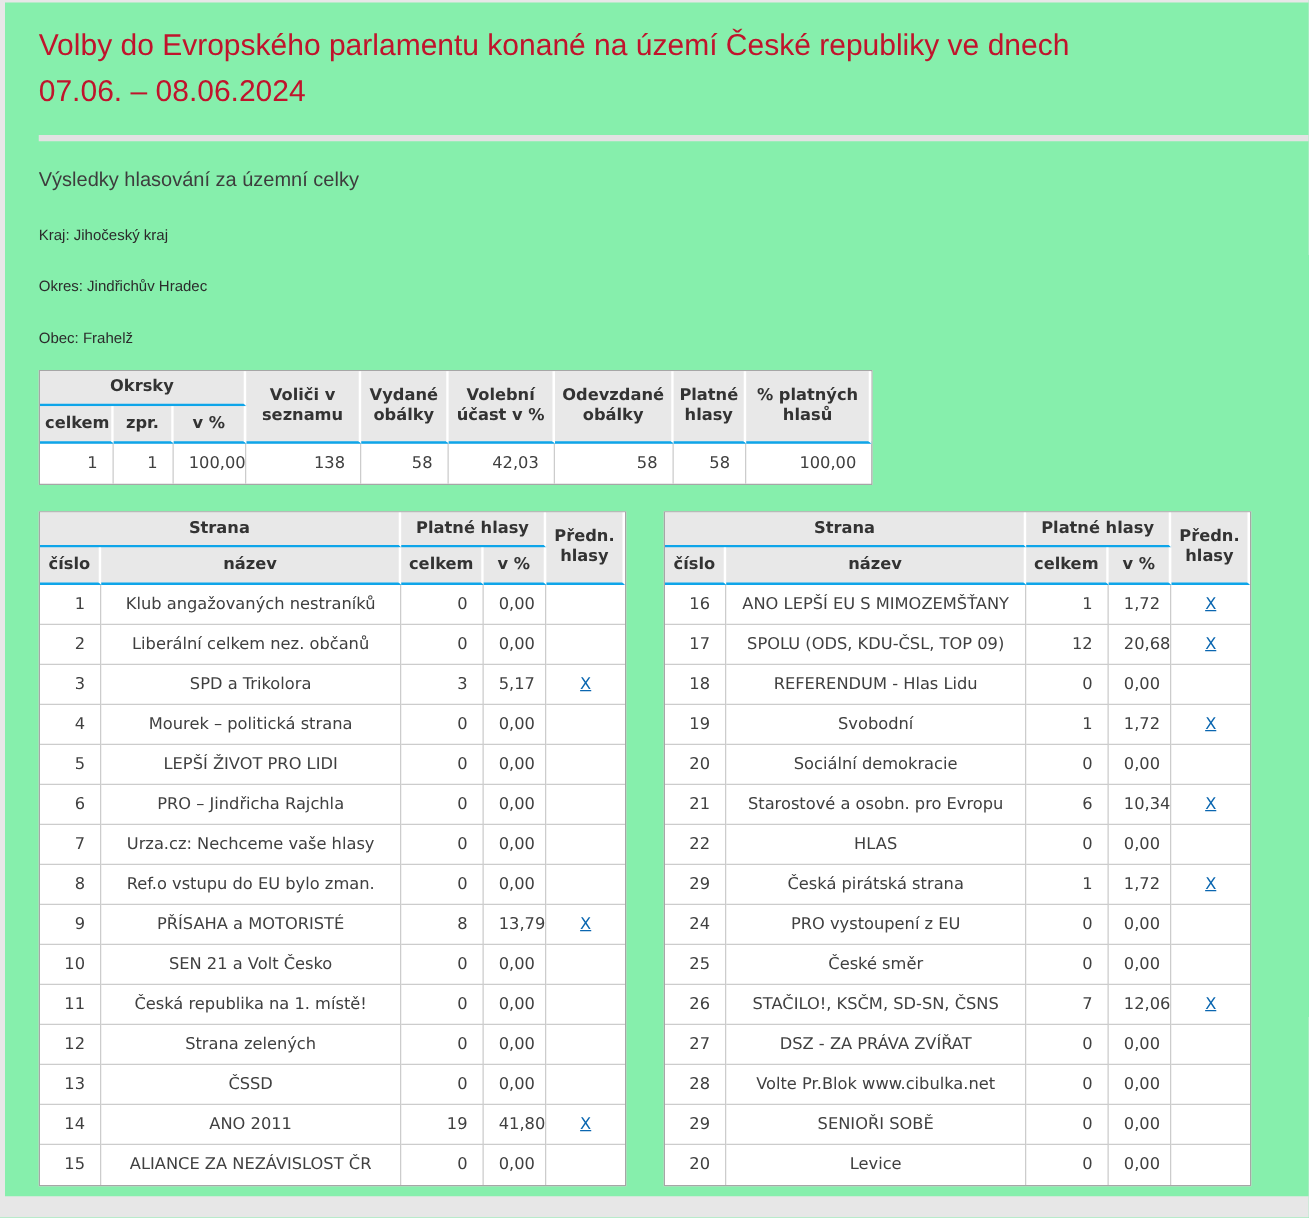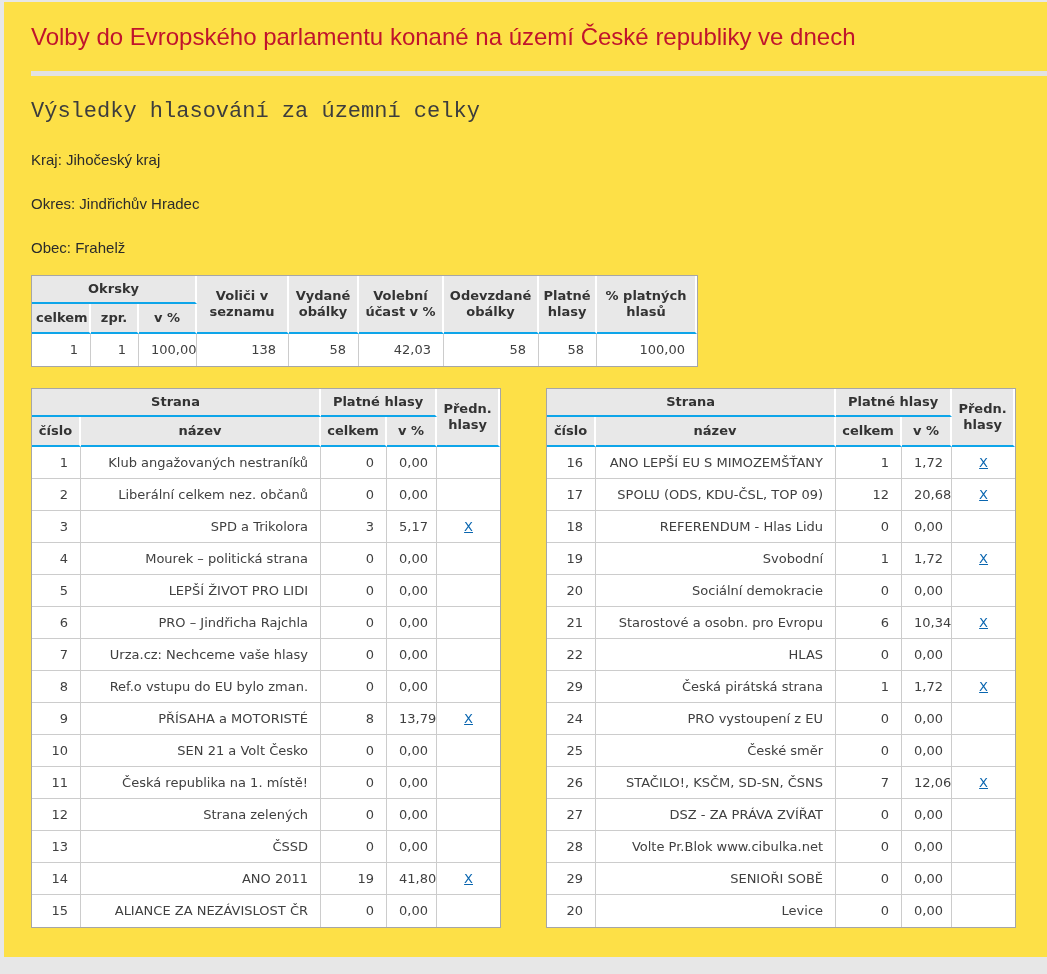--- a/index.html
+++ b/index.html
@@ -4,61 +4,61 @@
 <style>
   * { box-sizing: border-box; margin: 0; padding: 0; }
   html, body { width: 1047px; }
   body {
     background: #e7e7e7;
     font-family: "DejaVu Sans", "Liberation Sans", sans-serif;
     height: 974px;
     overflow: hidden;
   }
   .page {
-    background: #fde047;
+    background: #86efac;
     margin: 2px 16px 0 4px;
     width: 1043px;
     height: 955px;
   }
   .content { padding: 16px 0 0 27px; }
 
   h1.title {
     font-family: "Liberation Sans", sans-serif;
     font-size: 24px;
     line-height: 37px;
     font-weight: normal;
     color: #c0142c;
   }
   .divider {
     height: 5px;
     background: #e2e2e2;
     margin-top: 16px;
   }
   h2.section {
-    font-family: Liberation Mono, monospace;
-    font-size: 22px;
+    font-family: Liberation Sans, sans-serif;
+    font-size: 16px;
     font-weight: normal;
     color: #3d3d3d;
     margin-top: 23px;
   }
   p.region {
     font-family: "Liberation Sans", sans-serif;
-    font-size: 15px;
+    font-size: 12px;
     color: #2b2b2b;
     margin-top: 27px;
   }
 
   .tbl-wrap {
     display: inline-block;
     border: 1px solid #a6a6a6;
     background: #ffffff;
     vertical-align: top;
   }
   .summary-wrap { margin-top: 19px; }
-  .party-row-container { display: flex; gap: 45px; margin-top: 21px; align-items: flex-start; }
+  .party-row-container { display: flex; gap: 30px; margin-top: 21px; align-items: flex-start; }
 
   table { border-collapse: separate; border-spacing: 0; table-layout: fixed; }
   table.summary { width: 665px; }
   table.party { width: 468px; }
 
   th {
     background: #e8e8e8;
     color: #333333;
     font-size: 13px;
     font-weight: bold;
@@ -77,38 +77,38 @@
     border-right: 1px solid #cccccc;
     border-bottom: 1px solid #cccccc;
     padding: 0 12px;
     line-height: 16px;
     overflow: hidden;
     white-space: nowrap;
   }
   td:last-child { border-right: 0; }
   tr:last-child td { border-bottom: 0; }
   td.num { text-align: right; }
-  td.name { text-align: right; }
+  td.name { text-align: center; }
   td.pref { text-align: center; padding: 0 4px; }
 
   .summary th.h2row { height: 30px; }
   .party th.h2row { height: 30px; }
 
   a.pref-link {
     color: #0a66b0;
     text-decoration: underline;
   }
 </style>
 </head>
 <body>
 
 <div class="page">
   <div class="content">
 
-    <h1 class="title"><span>Volby do Evropského parlamentu konané na území České republiky ve dnech</span><br></h1>
+    <h1 class="title"><span>Volby do Evropského parlamentu konané na území České republiky ve dnech</span><br><span>07.06. – 08.06.2024</span></h1>
 
     <div class="divider"></div>
 
     <h2 class="section">Výsledky hlasování za územní celky</h2>
 
     <p class="region"><span>Kraj:</span> <span>Jihočeský kraj</span></p>
     <p class="region"><span>Okres:</span> <span>Jindřichův Hradec</span></p>
     <p class="region"><span>Obec:</span> <span>Frahelž</span></p>
 
     <div class="tbl-wrap summary-wrap">

